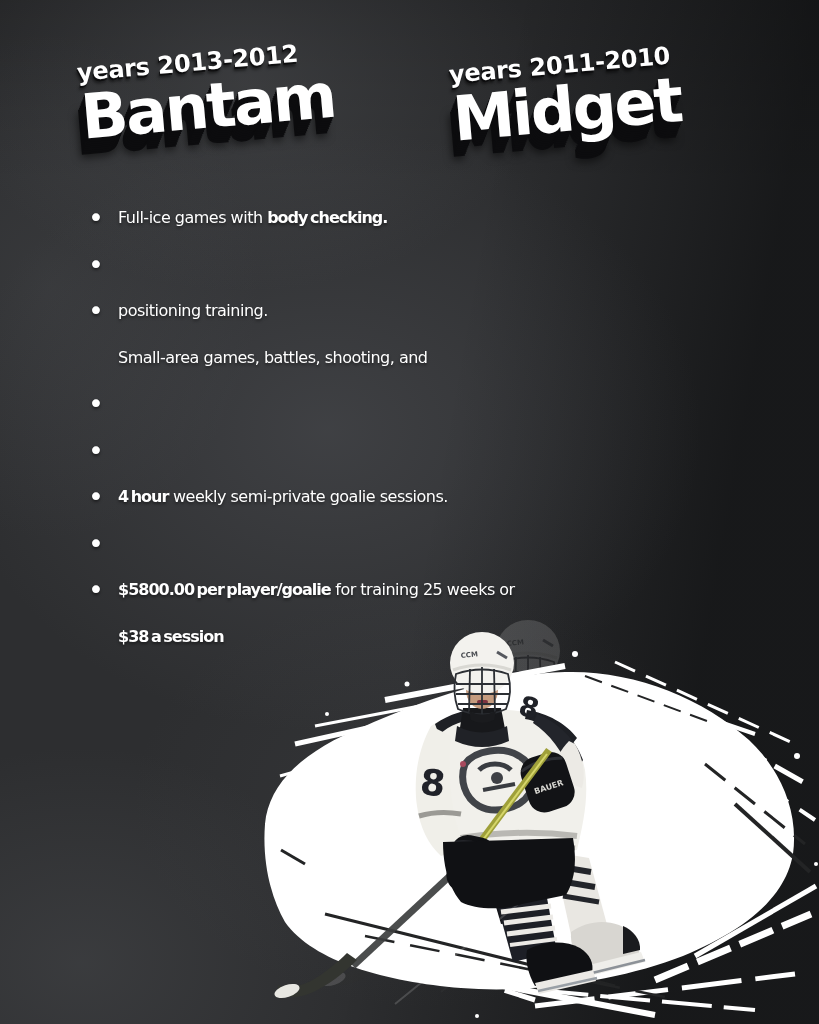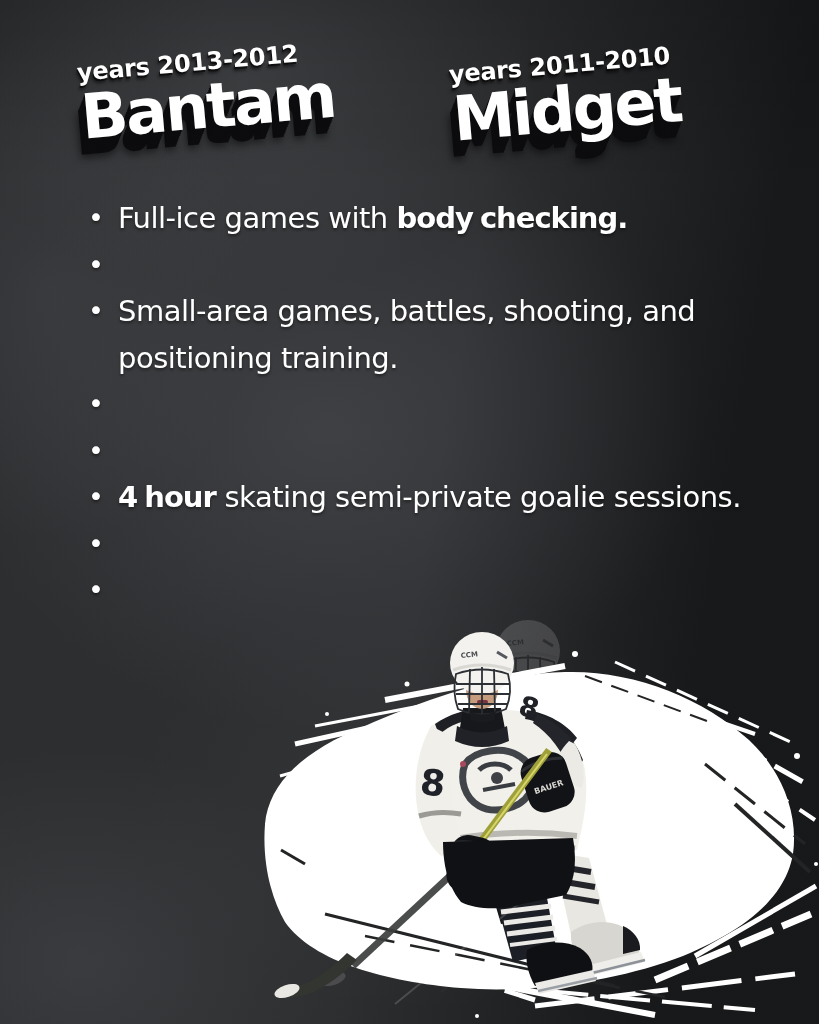--- a/index.html
+++ b/index.html
@@ -33,21 +33,21 @@
   ul.bullets{
     list-style:none;margin:0;padding:0;
     position:absolute;left:88px;top:195px;width:715px;
   }
   .bullet{display:flex;align-items:flex-start;}
   .bullet .dot{
     width:30px;flex:0 0 30px;font-size:27px;line-height:46.5px;
     text-shadow:0 2px 3px rgba(0,0,0,.45);
   }
   .bullet .line{
-    font-size:29px;line-height:46.5px;letter-spacing:-0.5px;white-space:nowrap;
+    font-size:16px;line-height:46.5px;letter-spacing:-0.5px;white-space:nowrap;
     text-shadow:0 2px 3px rgba(0,0,0,.45);
   }
   .bullet .line .b{font-weight:700;letter-spacing:-1px;word-spacing:-2px;}
   svg.scene{position:absolute;left:235px;top:614px;width:584px;height:410px;}
 </style>
 </head>
 <body>
 
 <div class="poster">
 
@@ -67,42 +67,44 @@
         <div class="lines">
           <div class="line"><span>Full-ice games with </span><span class="b">body checking.</span></div>
         </div>
       </li>
       <li class="bullet">
         <span class="dot">•</span>
       </li>
       <li class="bullet">
         <span class="dot">•</span>
         <div class="lines">
+          <div class="line"><span>positioning training.</span></div>
           <div class="line"><span>Small-area games, battles, shooting, and</span></div>
-          <div class="line"><span>positioning training.</span></div>
-        </div>
-      </li>
-      <li class="bullet">
-        <span class="dot">•</span>
-      </li>
-      <li class="bullet">
-        <span class="dot">•</span>
-      </li>
-      <li class="bullet">
-        <span class="dot">•</span>
-        <div class="lines">
-          <div class="line"><span class="b">4 hour</span><span> skating semi-private goalie sessions.</span></div>
-        </div>
-      </li>
-      <li class="bullet">
-        <span class="dot">•</span>
-      </li>
-      <li class="bullet">
-        <span class="dot">•</span>
-        <div class="lines">
+        </div>
+      </li>
+      <li class="bullet">
+        <span class="dot">•</span>
+      </li>
+      <li class="bullet">
+        <span class="dot">•</span>
+      </li>
+      <li class="bullet">
+        <span class="dot">•</span>
+        <div class="lines">
+          <div class="line"><span class="b">4 hour</span><span> weekly semi-private goalie sessions.</span></div>
+        </div>
+      </li>
+      <li class="bullet">
+        <span class="dot">•</span>
+      </li>
+      <li class="bullet">
+        <span class="dot">•</span>
+        <div class="lines">
+          <div class="line"><span class="b">$5800.00 per player/goalie</span><span> for training 25 weeks or</span></div>
+          <div class="line"><span class="b">$38 a session</span></div>
         </div>
       </li>
     </ul>
 
   <svg class="scene" viewBox="0 0 584 410" aria-hidden="true">
     <defs>
       <g id="skater">
 
         <g>
           <path d="M 318,238 L 354,244 L 374,318 L 338,330 Z" fill="#e9e7e2"></path>

